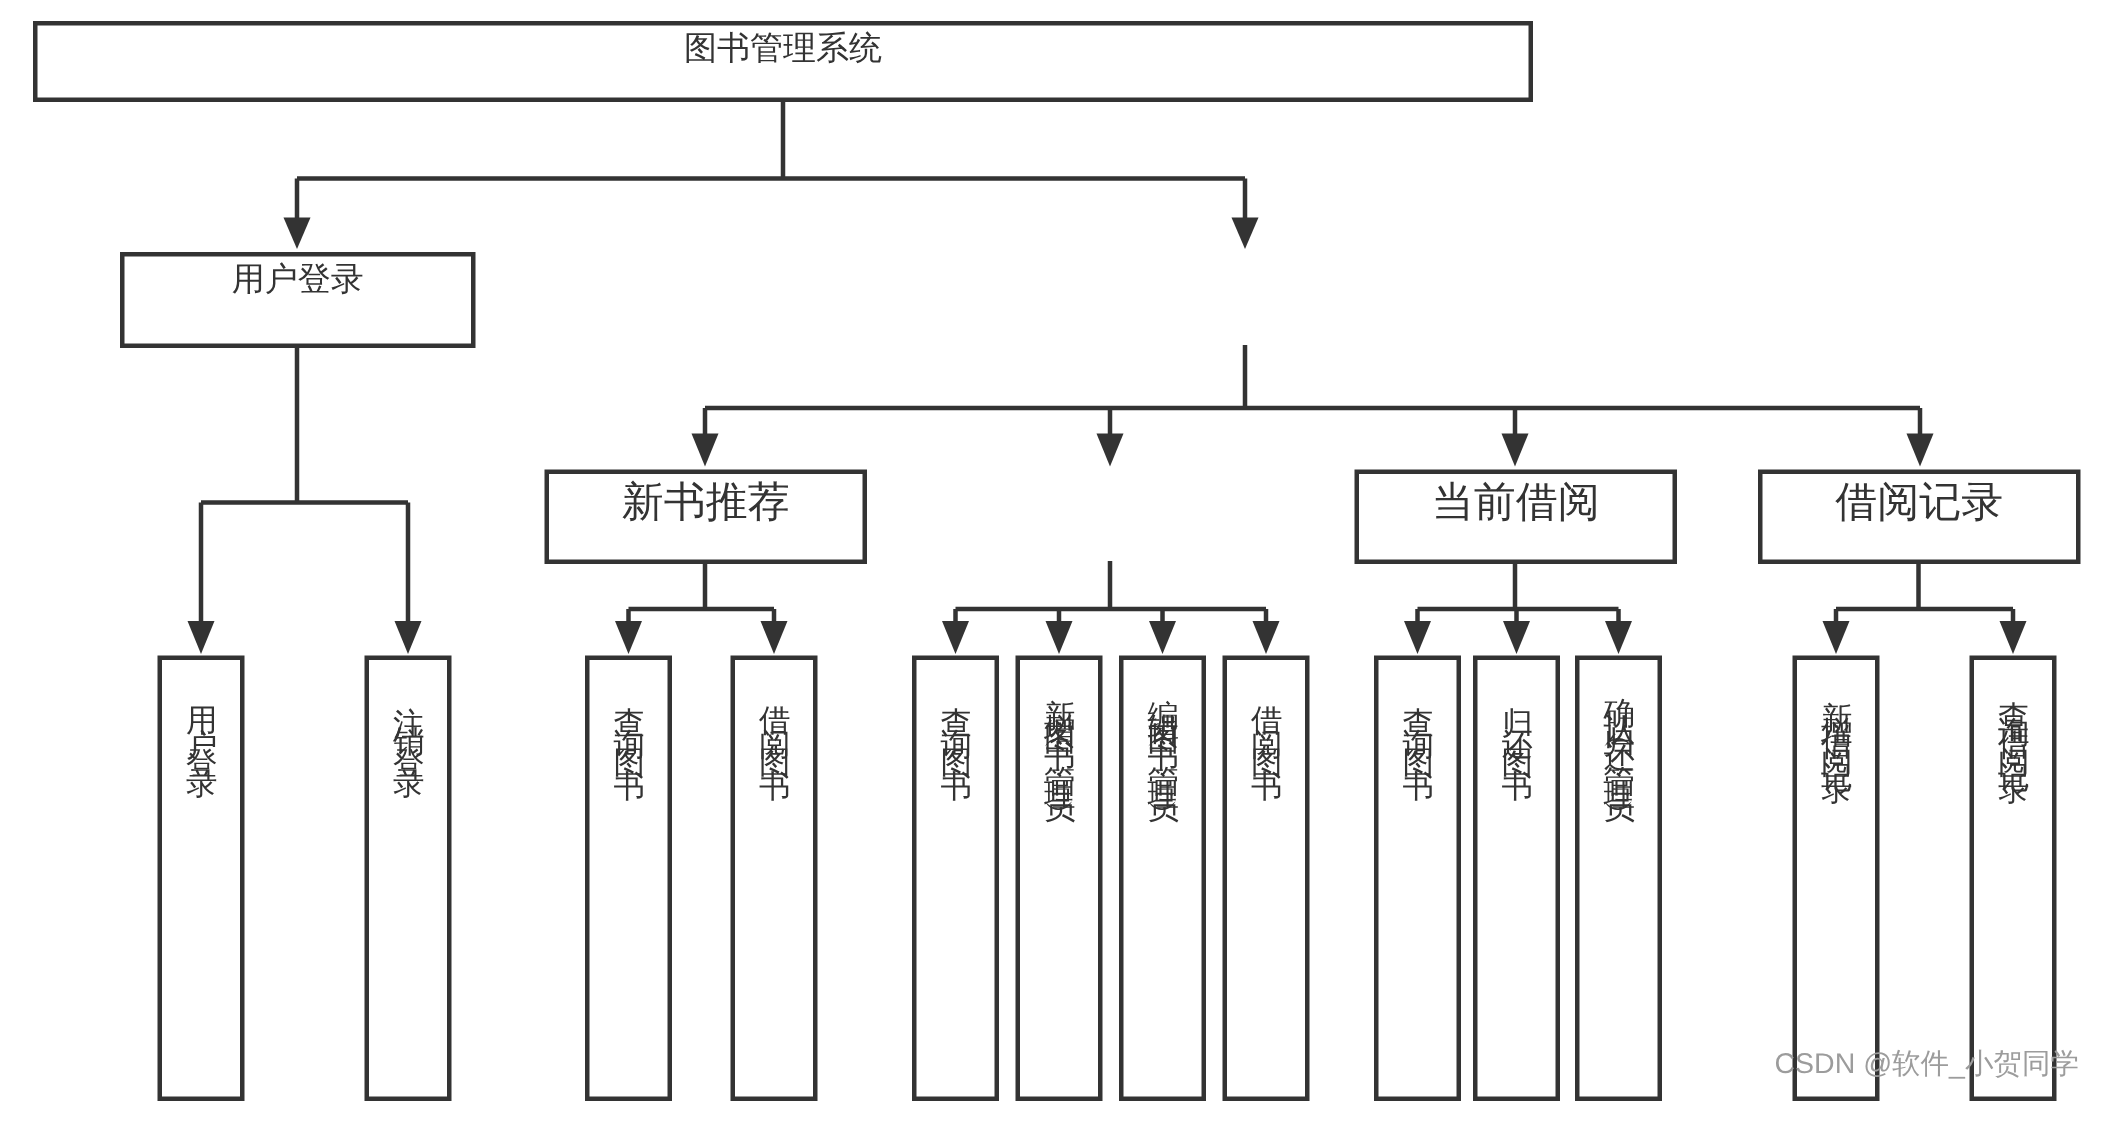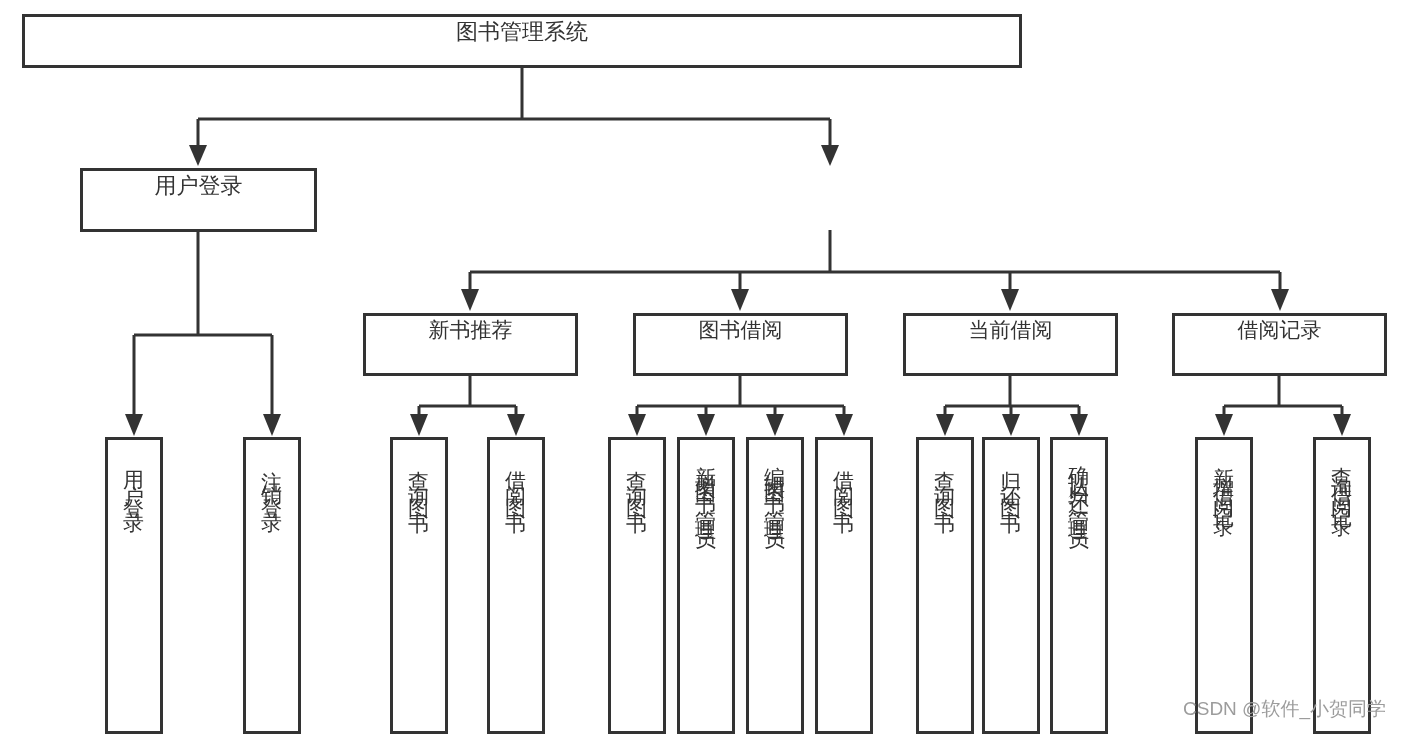--- a/index.html
+++ b/index.html
@@ -25,21 +25,21 @@
     display: flex;
     align-items: flex-start;
     justify-content: center;
     text-align: center;
     color: #333333;
   }
   .root-node  { left: 22px;  top: 14px;  width: 1000px; height: 54px; font-size: 22px; }
   .l1-node    { top: 168px; width: 237px; height: 64px; font-size: 22px; }
   .l1-a { left: 80px; }
   .l1-b { left: 711px; }
-  .l2-node    { top: 313px; width: 215px; height: 63px; font-size: 21px; }
+  .l2-node    { top: 313px; width: 215px; height: 63px; font-size: 28px; }
   .l2-a { left: 363px; }
   .l2-b { left: 633px; }
   .l2-c { left: 903px; }
   .l2-d { left: 1172px; }
   .leaf { top: 437px; width: 58px; height: 297px; font-size: 21px; }
   .leaf > span {
     writing-mode: vertical-rl;
     text-orientation: mixed;
     line-height: 1;
     white-space: nowrap;
@@ -126,23 +126,20 @@
     <span>图书管理系统</span>
   </div>
 
   <div class="node l1-node l1-a">
     <span>用户登录</span>
   </div>
 
   <div class="node l2-node l2-a">
     <span>新书推荐</span>
   </div>
-  <div class="node l2-node l2-b">
-    <span>图书借阅</span>
-  </div>
   <div class="node l2-node l2-c">
     <span>当前借阅</span>
   </div>
   <div class="node l2-node l2-d">
     <span>借阅记录</span>
   </div>
 
   <div class="node leaf ls-4 lf-1">
     <span>用户登录</span>
   </div>

